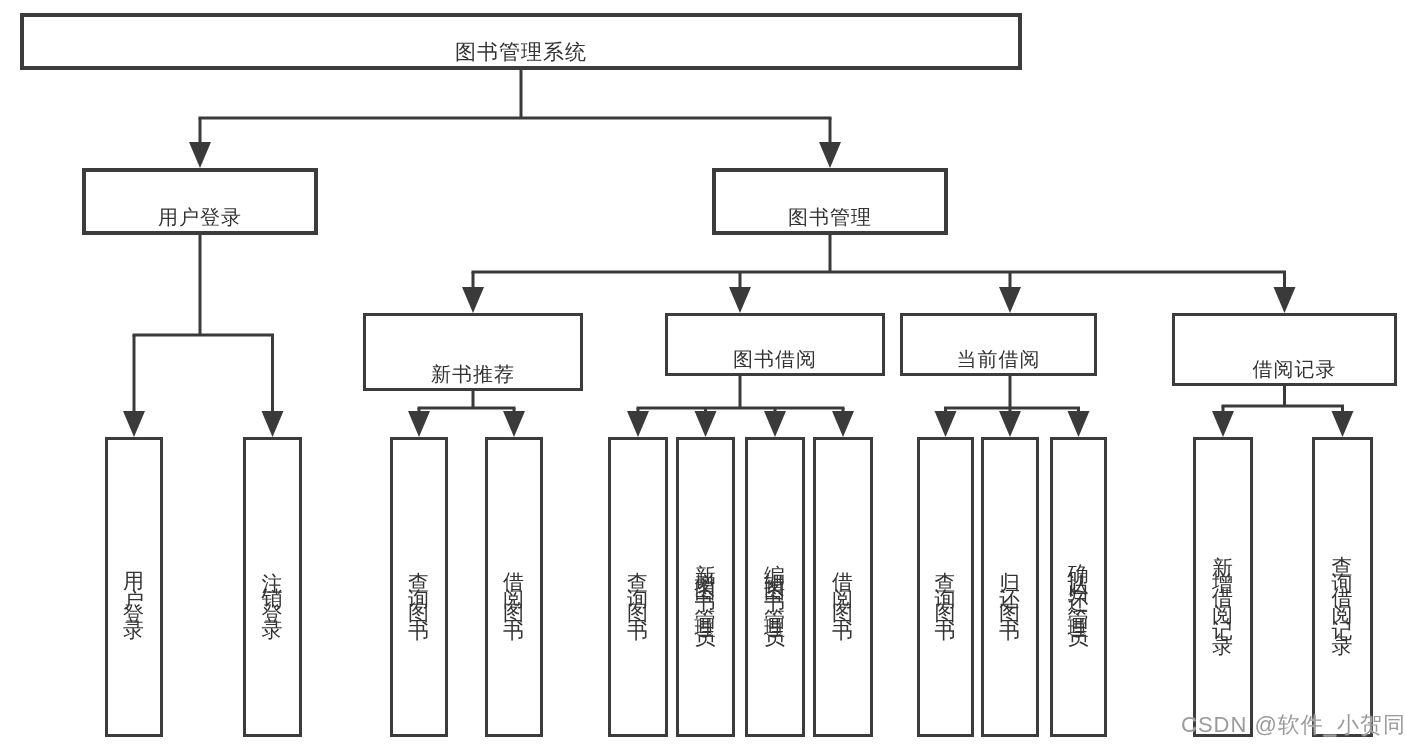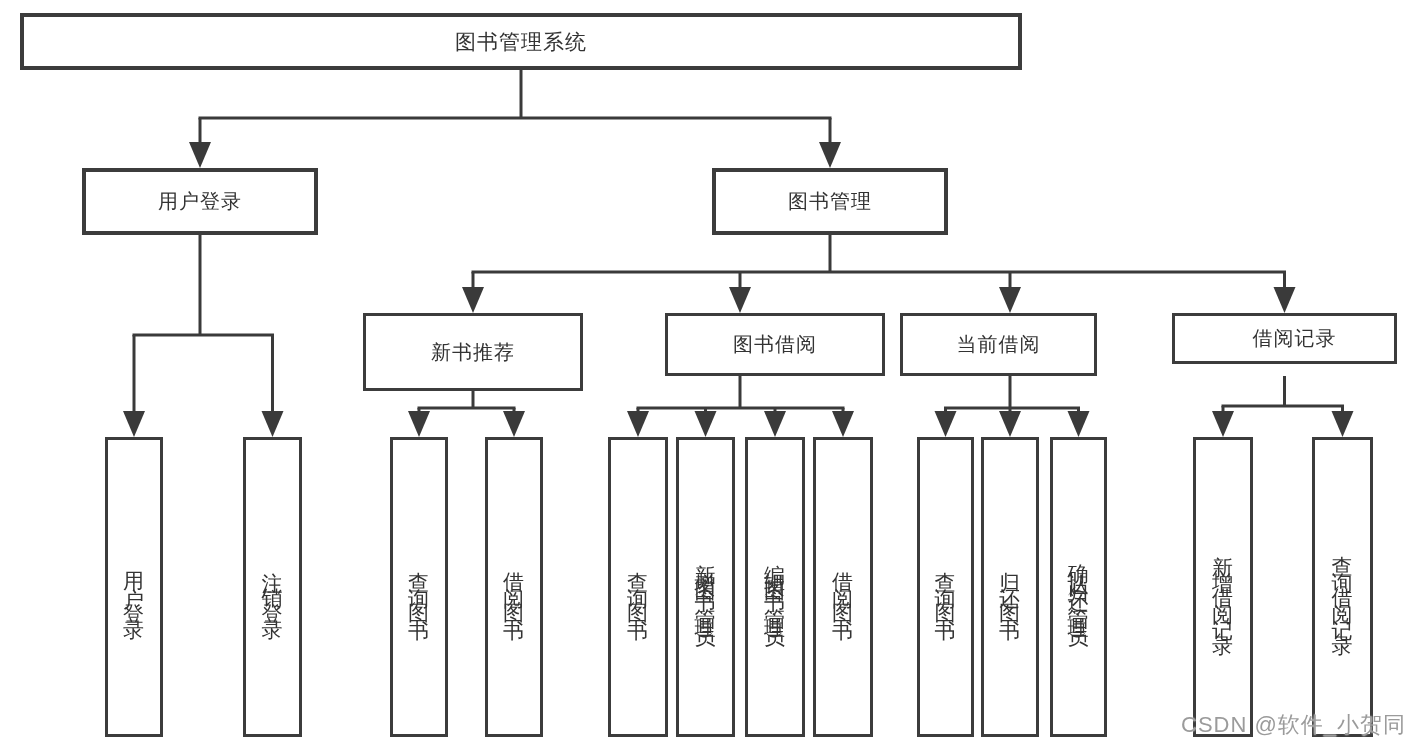--- a/index.html
+++ b/index.html
@@ -16,21 +16,21 @@
     position:absolute;
     box-sizing:border-box;
     background:#ffffff;
     border:3px solid #3c3c3c;
     display:flex;
     align-items:center;
     justify-content:center;
     color:#333333;
     text-align:center;
   }
-  .node.h { font-size:20px; letter-spacing:1px; }
+  .node.h { font-size:20px; letter-spacing:1px;align-items:flex-end; }
   .node.lvl-1, .node.lvl-2 { border-width:4px; }
   .node.lvl-1 { font-size:21px; }
   .node.v span {
     writing-mode:vertical-lr;
     text-orientation:mixed;
     font-size:21px;
     line-height:1;
     white-space:nowrap;
   }
   .watermark {
@@ -114,21 +114,21 @@
       </div>
       <div class="node h lvl-3" style="left: 363px; top: 313px; width: 220px; height: 78px;">
         <span>新书推荐</span>
       </div>
       <div class="node h lvl-3" style="left: 630px; top: 313px; width: 220px; height: 63px; margin-left: 35px;">
         <span>图书借阅</span>
       </div>
       <div class="node h lvl-3" style="left: 900px; top: 313px; width: 197px; height: 63px;">
         <span>当前借阅</span>
       </div>
-      <div class="node h lvl-3" style="left: 1172px; top: 313px; width: 225px; height: 51px; padding-left: 20px;">
+      <div class="node h lvl-3" style="left: 1172px; top: 313px; width: 225px; height: 73px; padding-left: 20px;">
         <span>借阅记录</span>
       </div>
       <div class="node v lvl-4" style="left: 105px; top: 437px; width: 58px; height: 300px;">
         <span style="letter-spacing: 16px;">用户登录</span>
       </div>
       <div class="node v lvl-4" style="left: 243px; top: 437px; width: 59px; height: 300px;">
         <span style="letter-spacing: 16px;">注销登录</span>
       </div>
       <div class="node v lvl-4" style="left: 390px; top: 437px; width: 58px; height: 300px;">
         <span style="letter-spacing: 16px;">查询图书</span>

